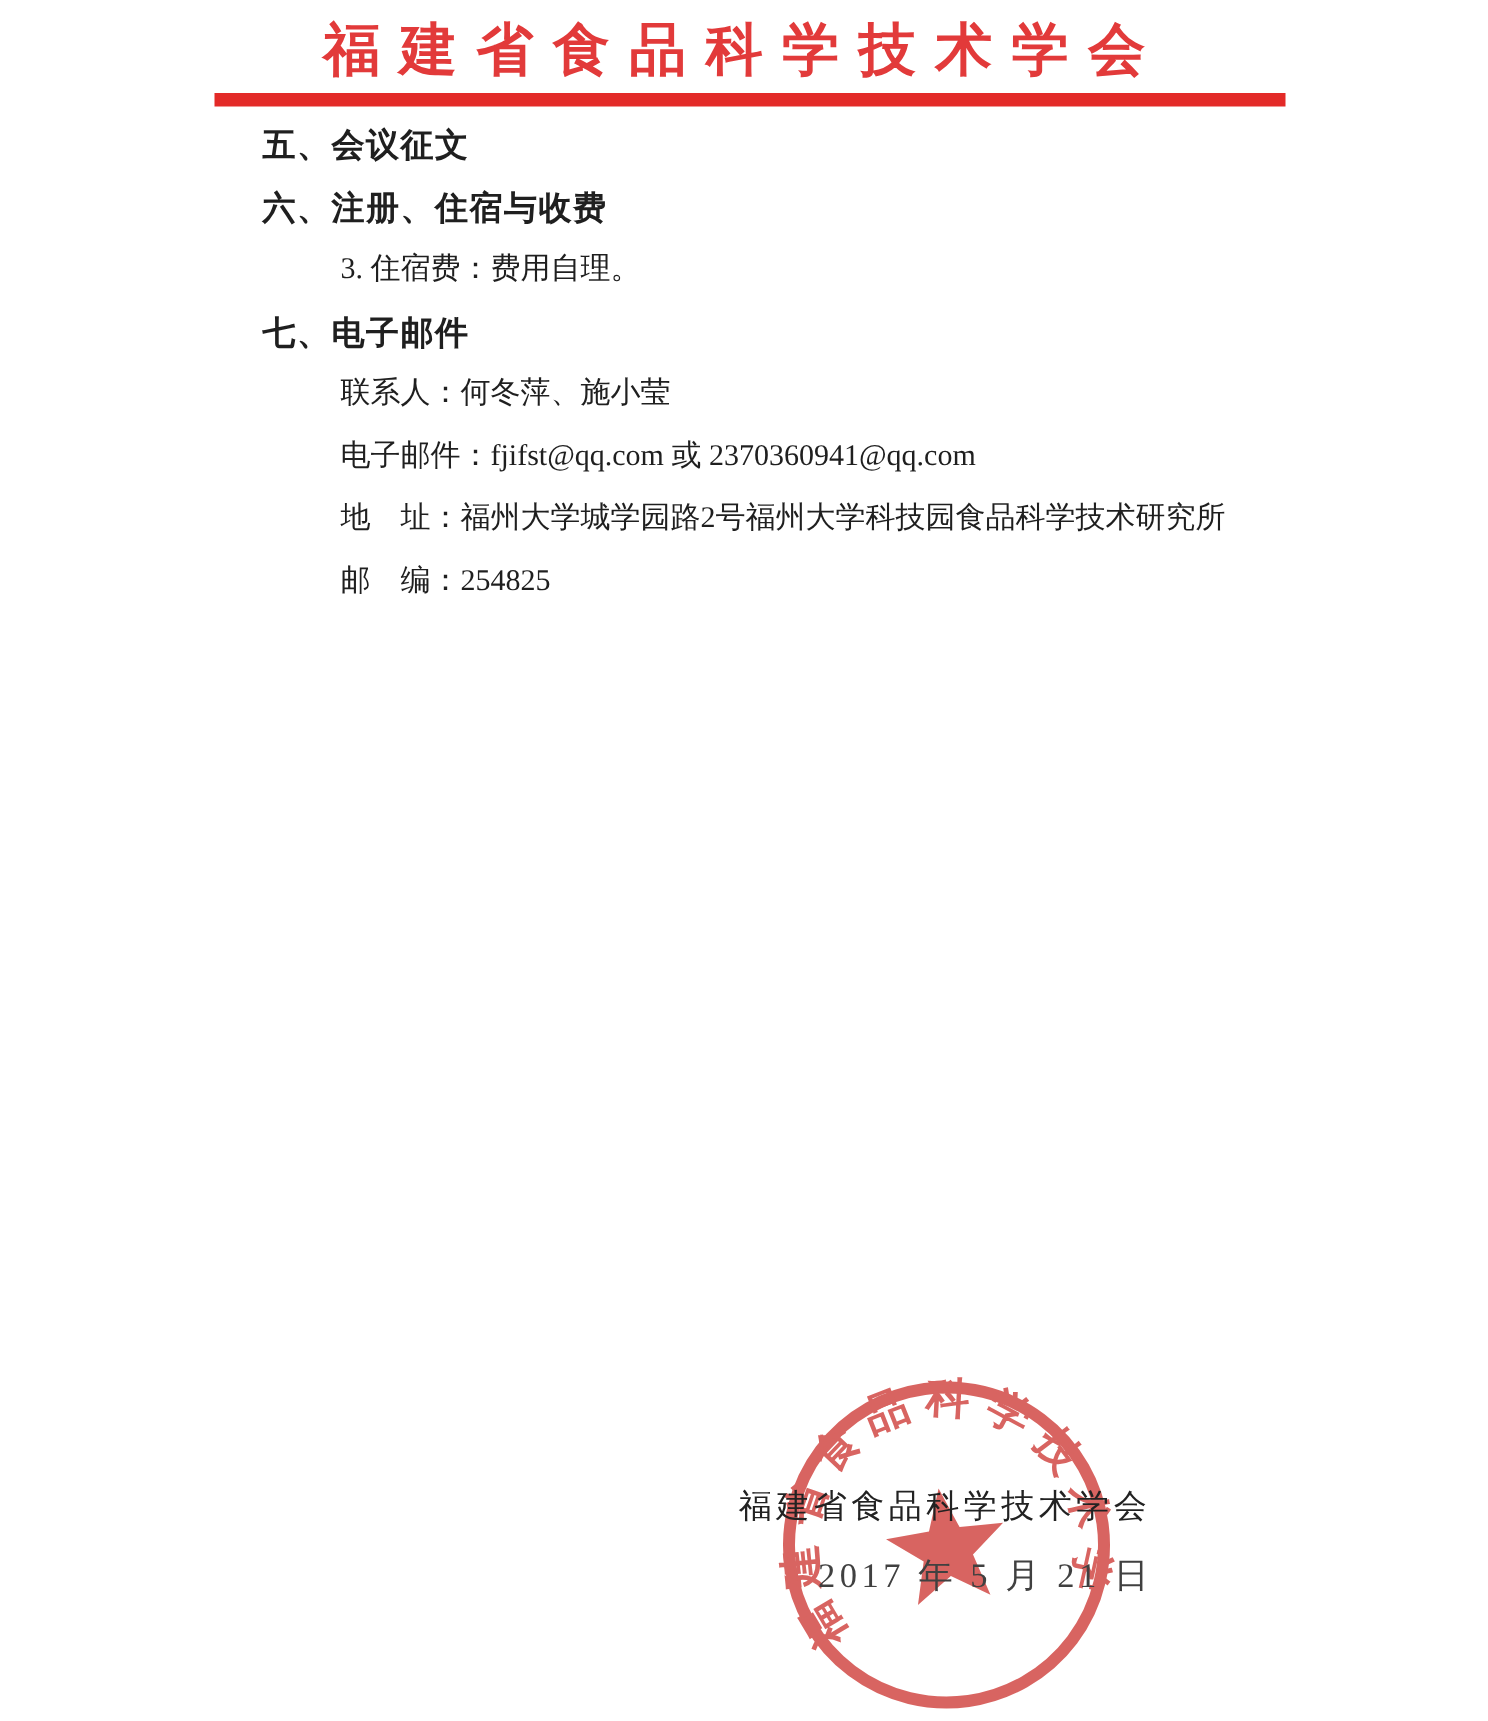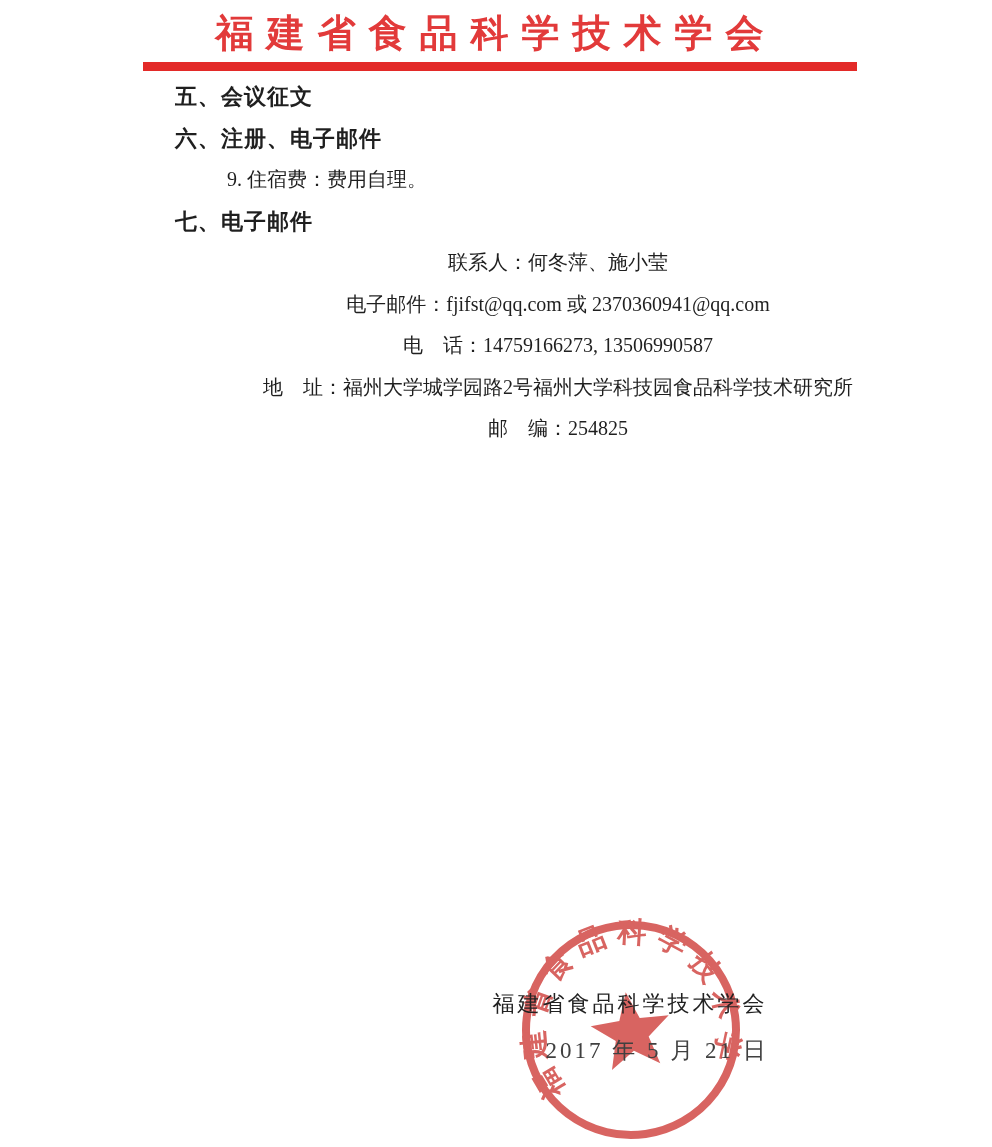--- a/index.html
+++ b/index.html
@@ -70,21 +70,21 @@
     text-indent: 52px;
   }
   .emph {
     font-weight: bold;
     text-decoration: underline;
     text-underline-offset: 5px;
     text-decoration-thickness: 2px;
   }
   .contact-line {
     margin: 0 0 0 52px;
-    text-align: center;
+    text-align: left;
     white-space: nowrap;
   }
 
   
   .seal-wrap {
     position: absolute;
     left: 517px;
     top: 916px;
     width: 228px;
     height: 228px;
@@ -119,27 +119,26 @@
 
   <div class="letterhead">
     <span class="letterhead-title">福建省食品科学技术学会</span>
   </div>
   <div class="letterhead-rule"></div>
 
   <div class="doc-body">
 
     <h2 class="sec-heading">五、会议征文</h2>
 
-    <h2 class="sec-heading">六、注册、电子邮件</h2>
-    <p class="para">9. 住宿费：费用自理。</p>
+    <h2 class="sec-heading">六、注册、住宿与收费</h2>
+    <p class="para">3. 住宿费：费用自理。</p>
 
     <h2 class="sec-heading">七、电子邮件</h2>
     <p class="contact-line">联系人：何冬萍、施小莹</p>
     <p class="contact-line">电子邮件：fjifst@qq.com 或 2370360941@qq.com</p>
-    <p class="contact-line">电　话：14759166273, 13506990587</p>
     <p class="contact-line">地　址：福州大学城学园路2号福州大学科技园食品科学技术研究所</p>
     <p class="contact-line">邮　编：254825</p>
   </div>
 
   <div class="seal-wrap">
     <svg width="228" height="228" viewBox="0 0 228 228">
       <g transform="rotate(-8 114 114)" opacity="0.82">
         <circle cx="114" cy="114" r="105" fill="none" stroke-width="8" stroke="#d0433f"></circle>
         <path id="sealArc" d="M 42 164.5 A 88 88 0 1 1 186 164.5" fill="none"></path>
         <text font-size="29" letter-spacing="9" font-weight="bold" font-family="Liberation Serif, DejaVu Serif, serif" fill="#d0433f">

